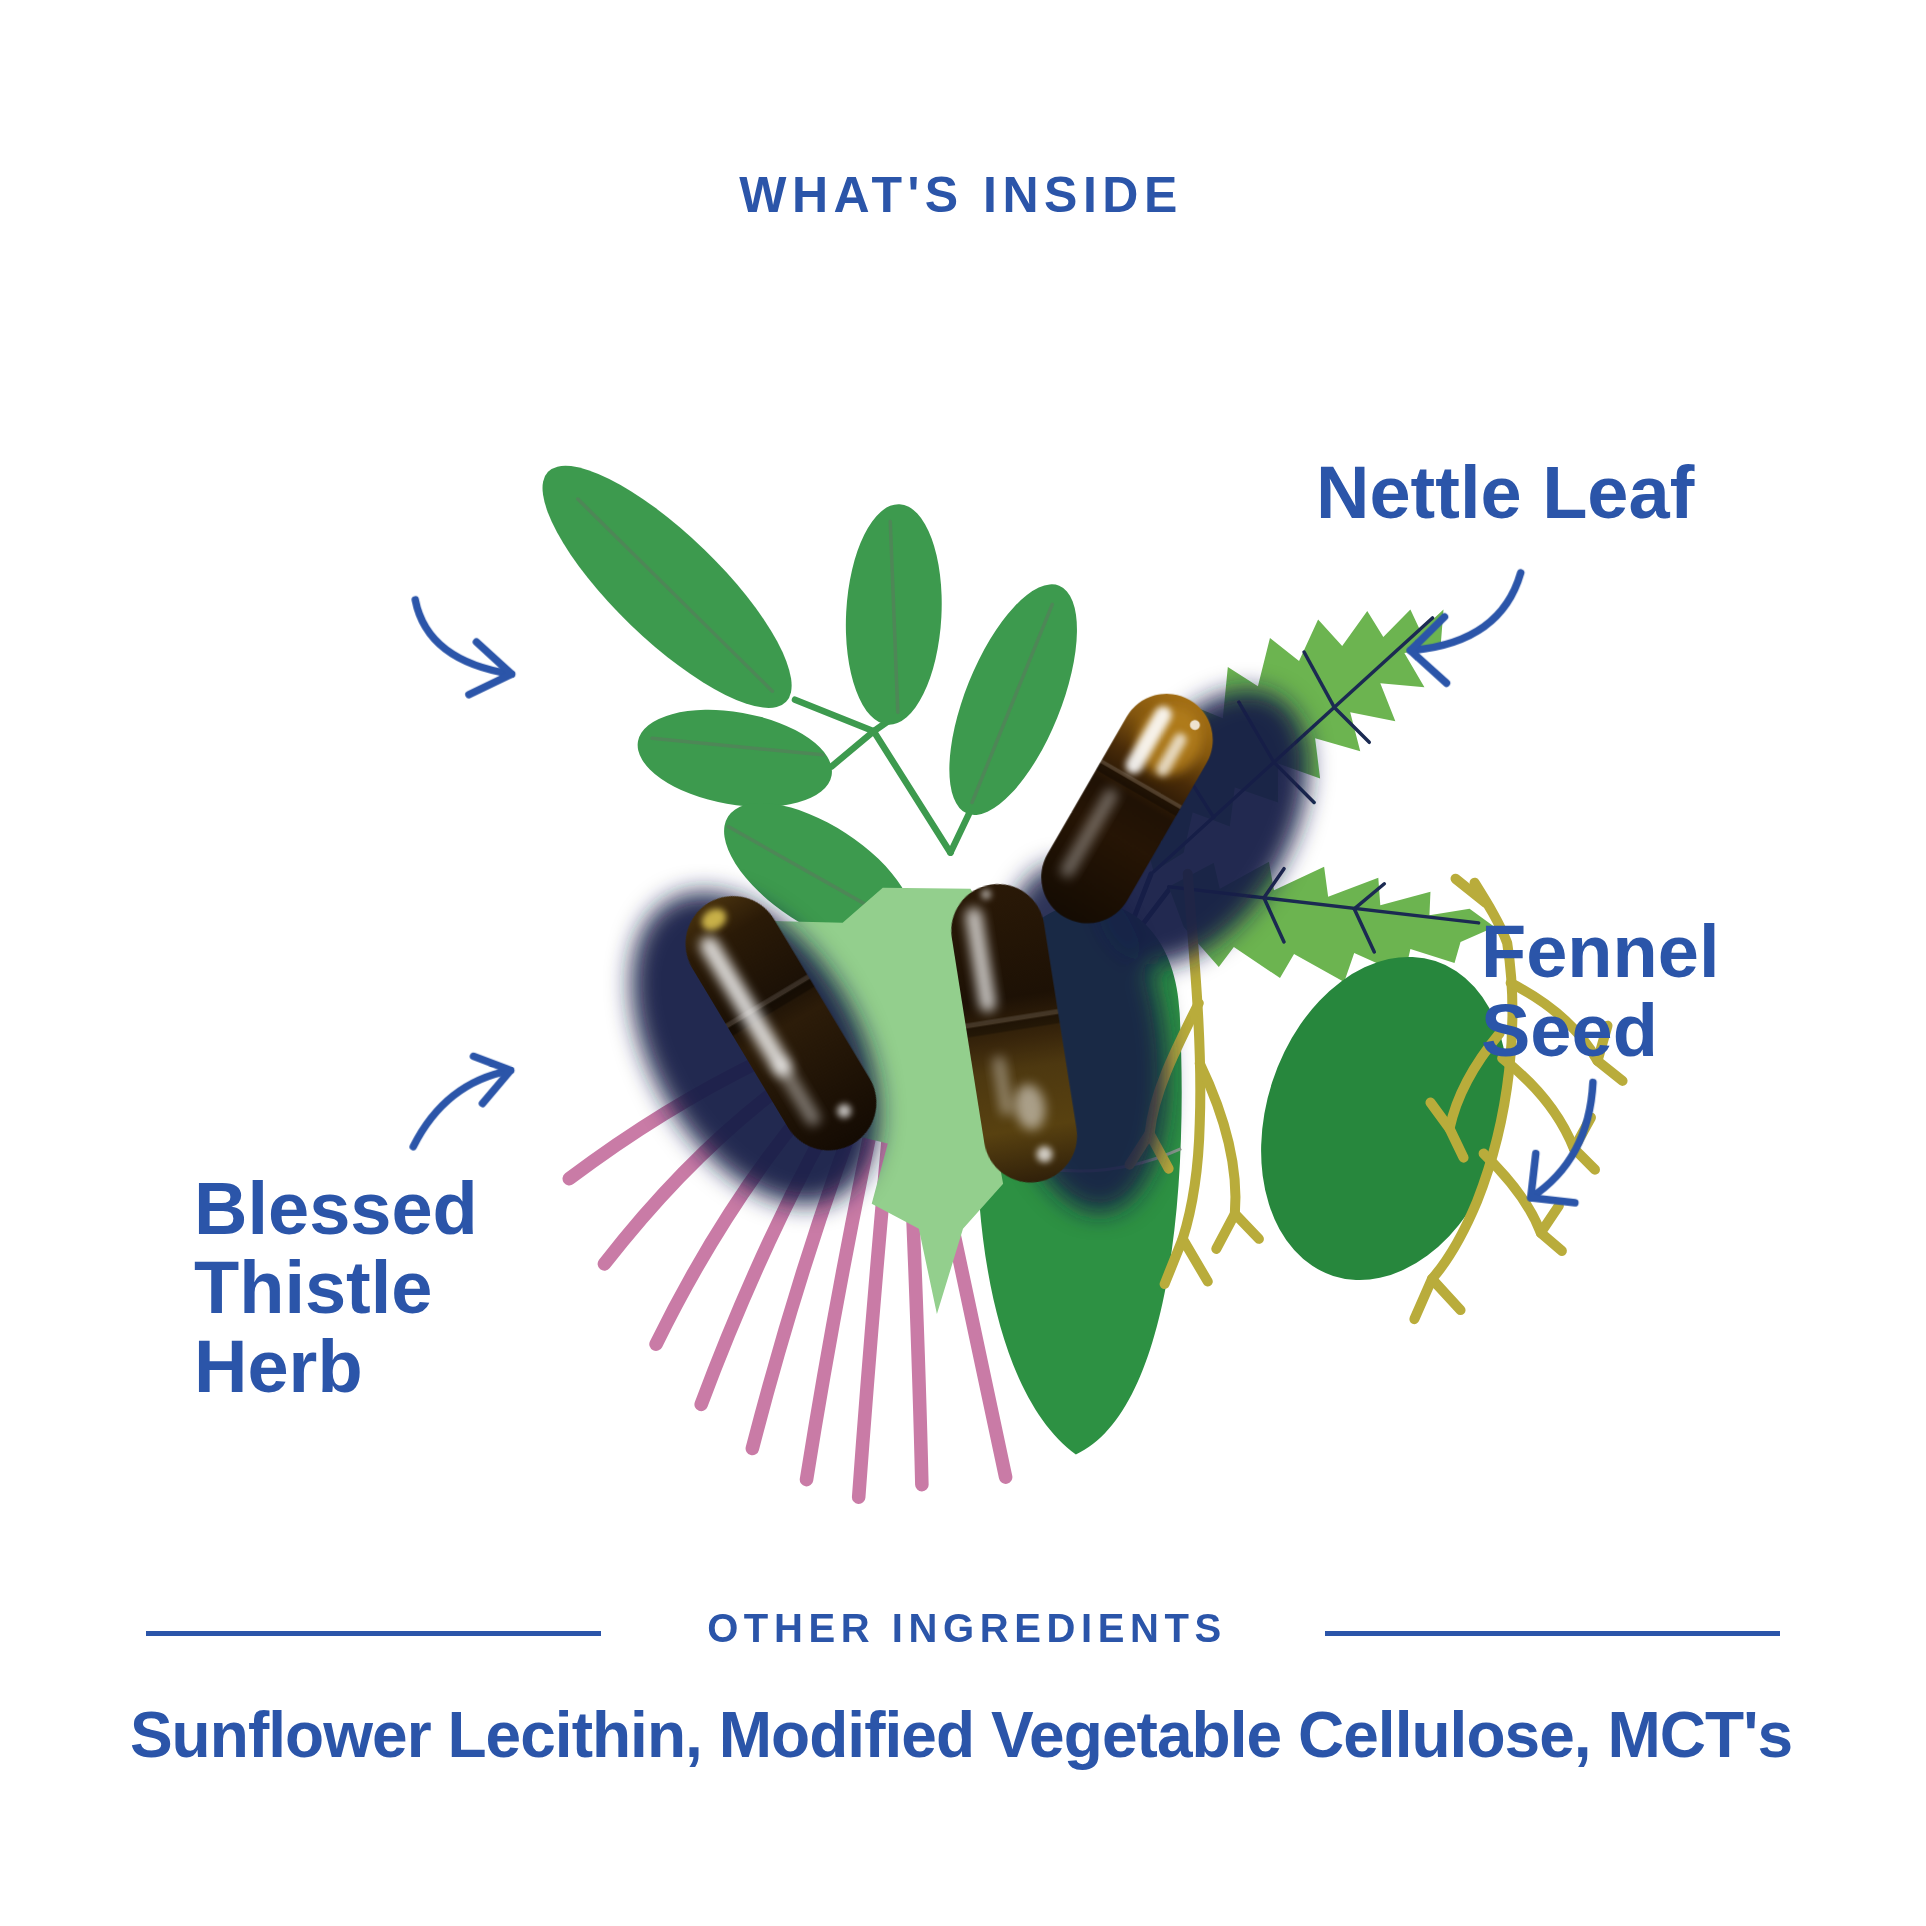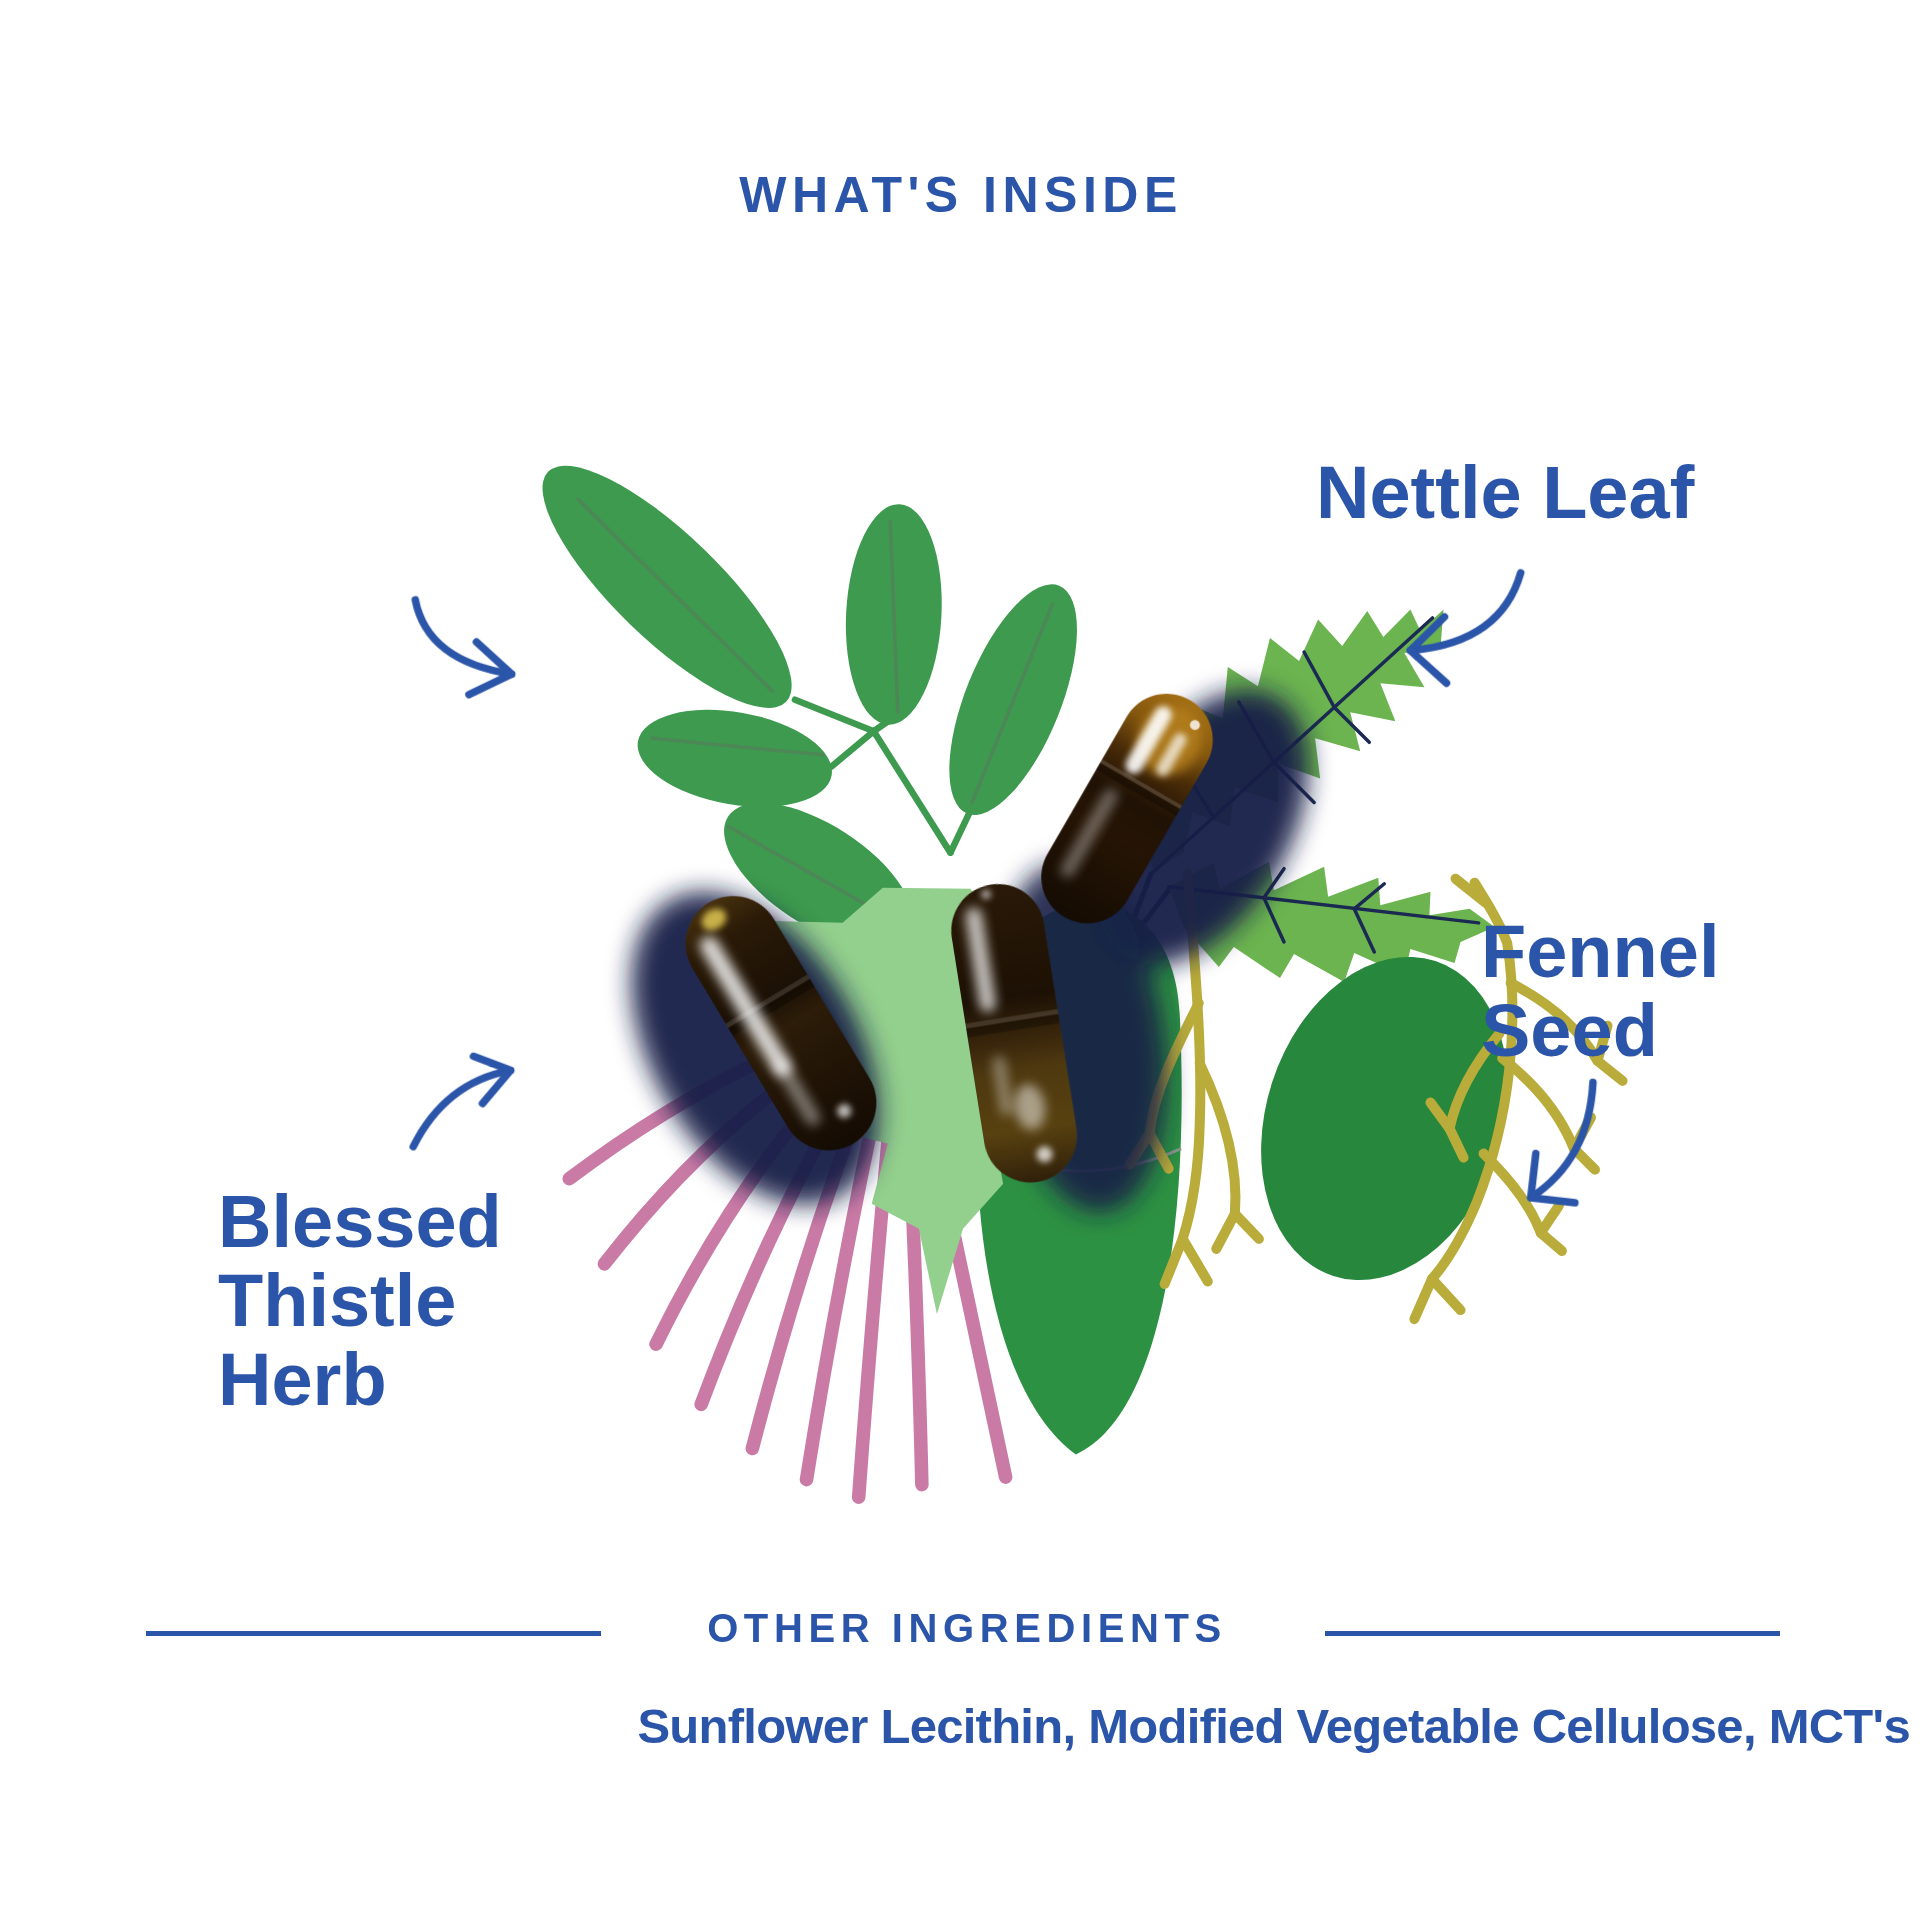--- a/index.html
+++ b/index.html
@@ -6,26 +6,26 @@
   body{width:1926px;height:1926px;position:relative;overflow:hidden;
        font-family:"Liberation Sans", sans-serif;}
   #canvas{position:absolute;inset:0;background:var(--background,#fff);}
   svg.illus{position:absolute;left:0;top:0;z-index:1;}
   .txt{position:absolute;z-index:2;color:var(--blue,#2b55a9);font-weight:bold;}
   .title{left:0;right:4px;top:166px;text-align:center;font-size:50px;letter-spacing:0.11em;}
   .label{font-size:74px;line-height:1.07;white-space:pre-line;}
   .label-moringa{left:154px;top:467px;}
   .label-nettle{left:1316px;top:453px;}
   .label-fennel{left:1481px;top:912px;}
-  .label-blessed{left:218px;top:1169px;margin-top:13px;}
+  .label-blessed{left:194px;top:1169px;}
   .oi-heading{left:0;right:0;top:1606px;text-align:center;font-size:40px;letter-spacing:0.14em;padding-left:8px;}
   .oi-rule{position:absolute;z-index:2;top:1631px;height:5px;background:var(--blue,#2b55a9);}
   .oi-rule-left{left:146px;width:455px;}
   .oi-rule-right{left:1325px;width:455px;}
-  .oi-text{left:0;right:16px;top:1698px;text-align:right;font-size:49px;letter-spacing:-0.015em;}
+  .oi-text{left:0;right:4px;top:1698px;text-align:center;font-size:64px;letter-spacing:-0.015em;}
 </style>
 </head>
 <body>
 
 <div id="canvas">
 
   <svg class="illus" width="1926" height="1926" viewBox="0 0 3840 3840">
     <defs>
       <filter id="blurBig" x="-60%" y="-60%" width="220%" height="220%">
           <feGaussianBlur stdDeviation="24"></feGaussianBlur>

